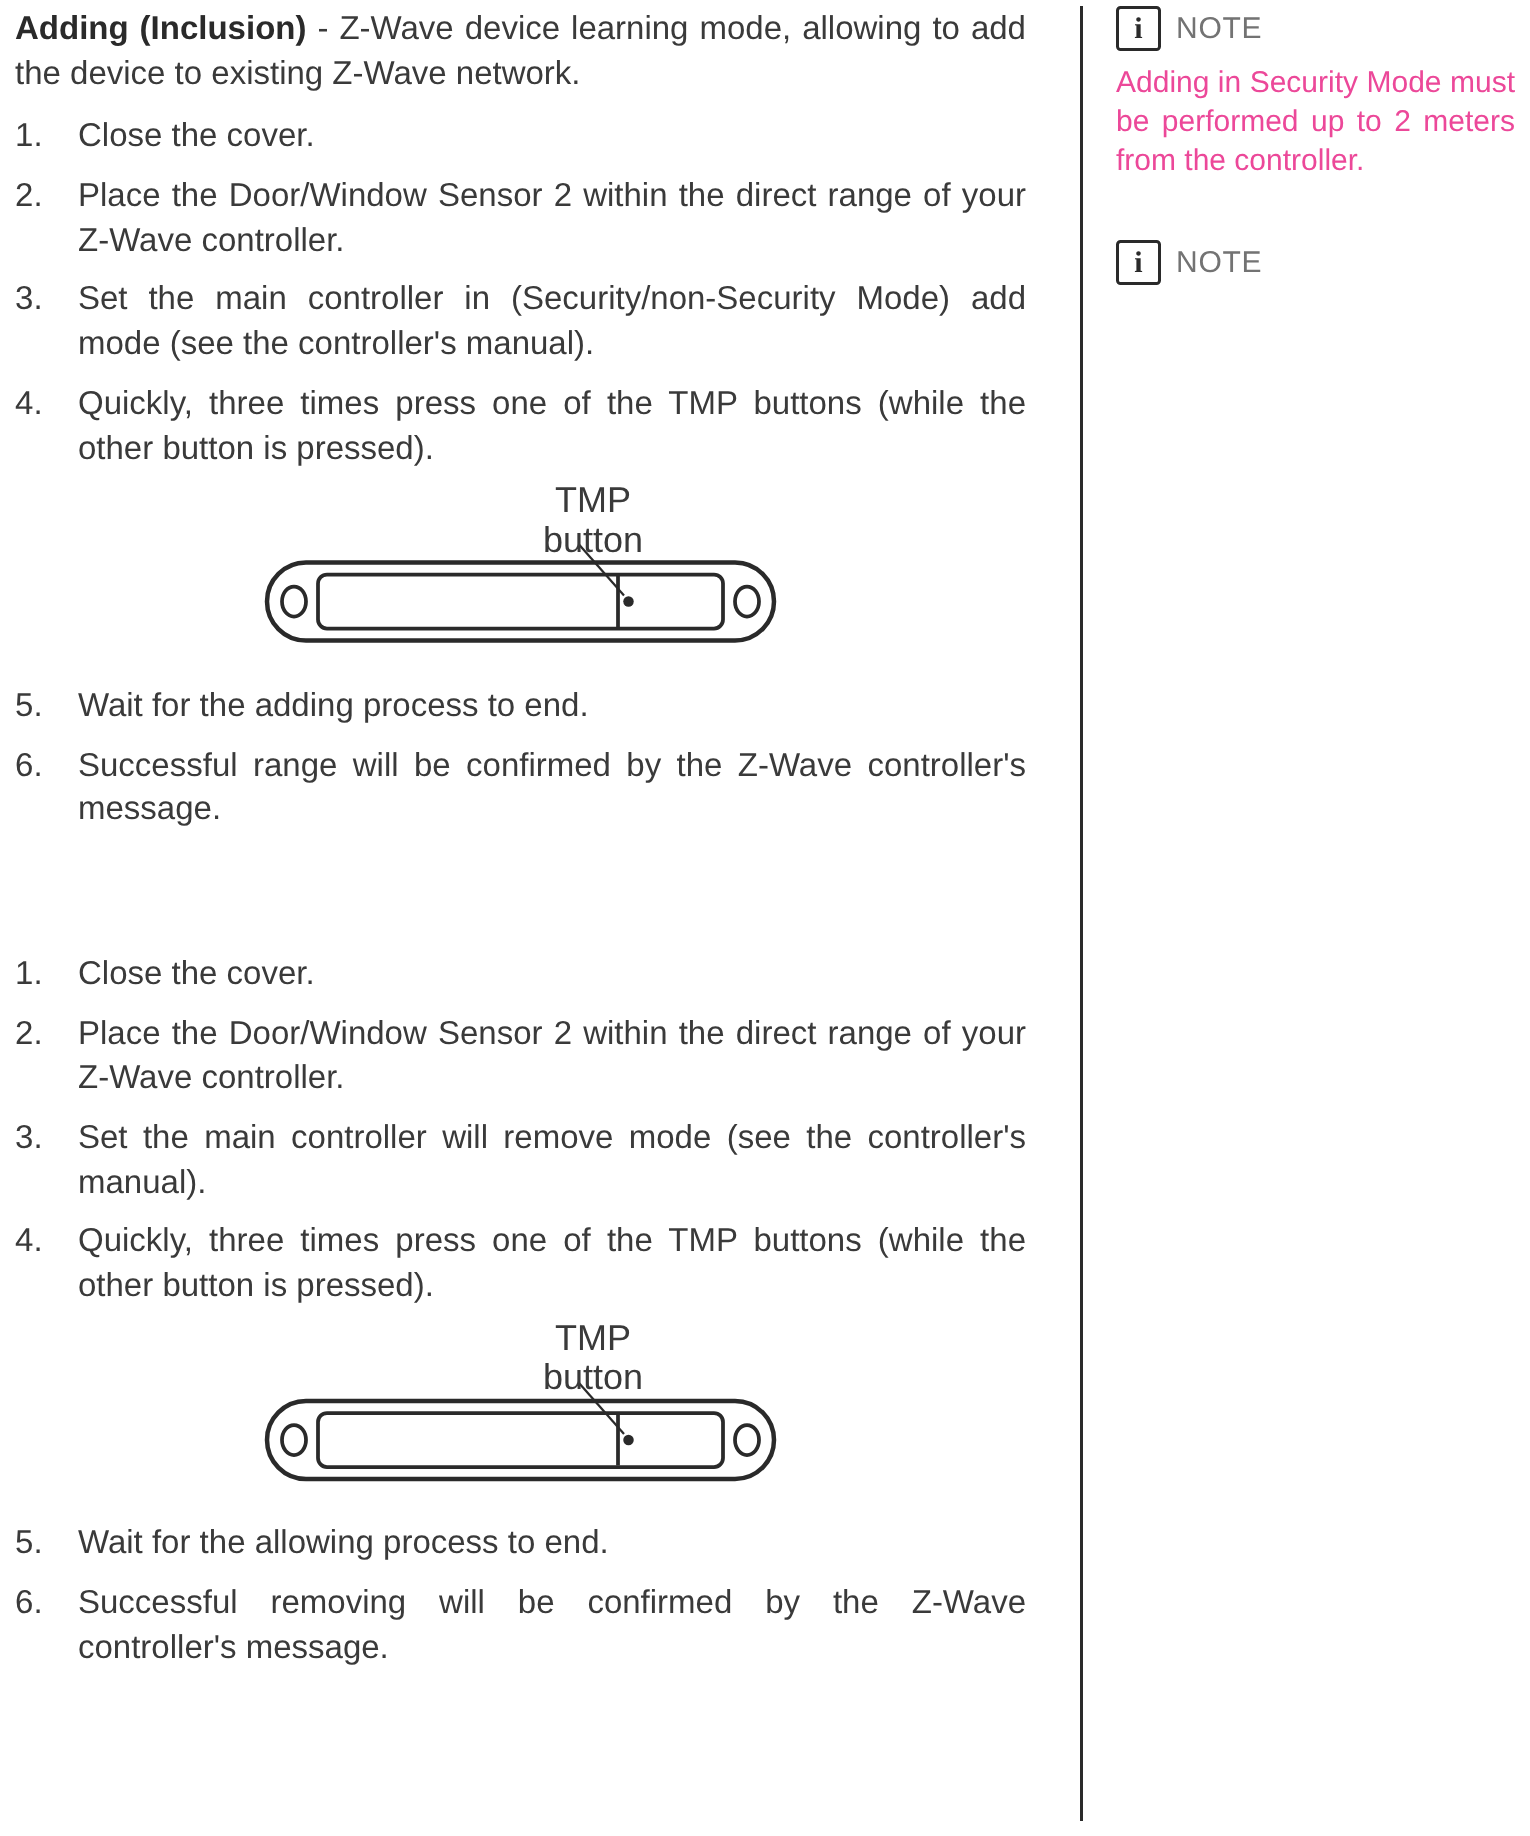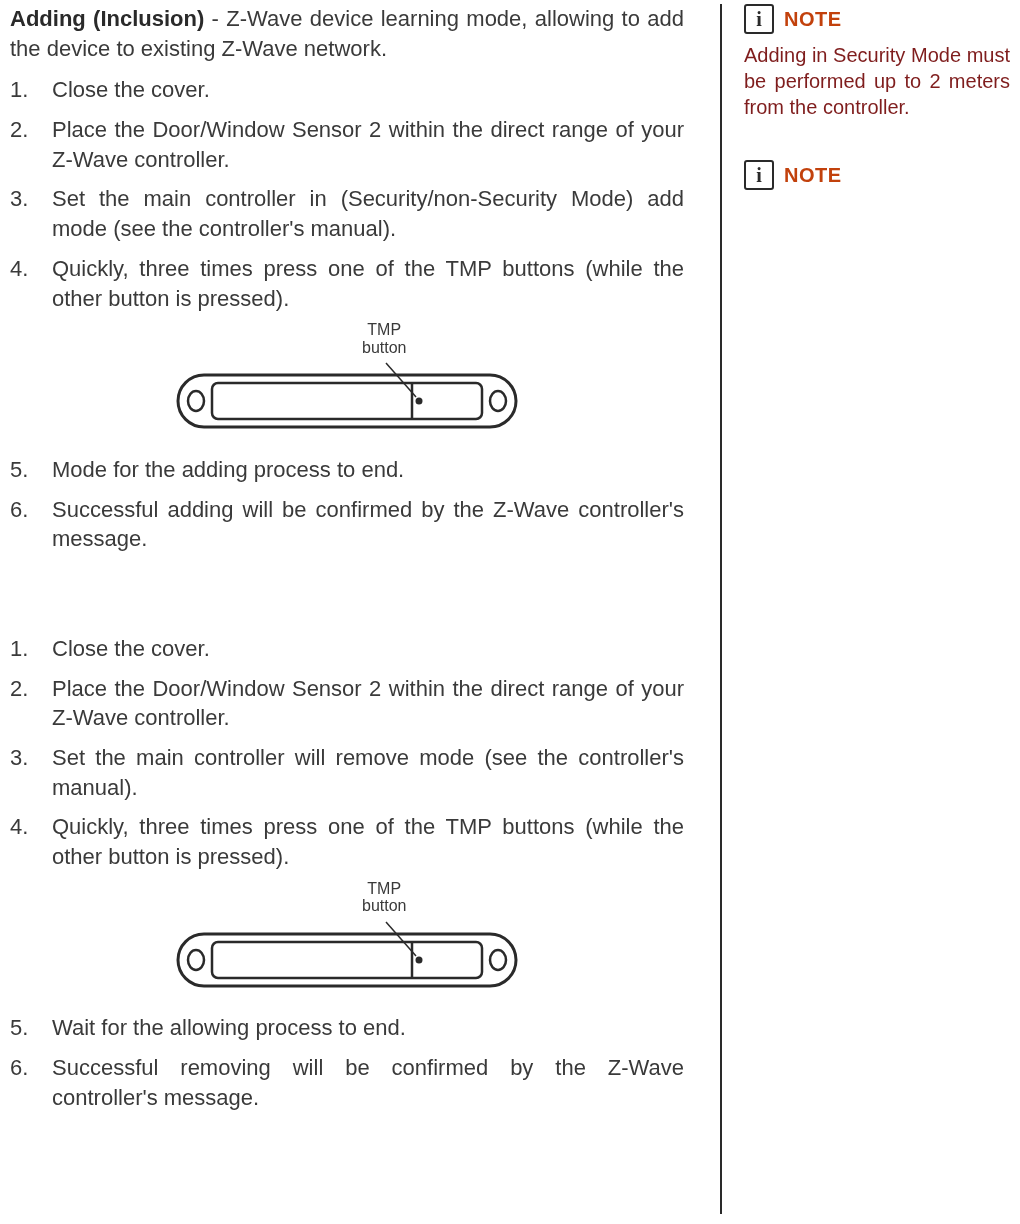--- a/index.html
+++ b/index.html
@@ -48,21 +48,21 @@
     position: absolute;
     left: 0;
     top: 0;
   }
   .diagram {
     width: 350px;
     margin: 6px auto 14px auto;
     position: relative;
   }
   .diag-label {
-    font-size: 16px;
+    font-size: 24px;
     line-height: 1.1;
     text-align: center;
     position: absolute;
     top: -2px;
     left: 190px;
   }
   .section-gap {
     height: 70px;
   }
   .note-box {
@@ -79,30 +79,30 @@
     display: flex;
     align-items: center;
     justify-content: center;
     font-family: Georgia, serif;
     font-weight: 700;
     font-size: 20px;
     line-height: 1;
     color: #2a2a2a;
   }
   .note-title {
-    font-weight: 700;
+    font-weight: 400;
     font-size: 20px;
     letter-spacing: 0.5px;
-    color: #c2410c;
+    color: #737373;
   }
   .note-body {
     font-size: 20px;
     line-height: 1.3;
     text-align: justify;
-    color: #7f1d1d;
+    color: #ec4899;
     margin-bottom: 40px;
   }
 </style>
 </head>
 <body>
 
 <div class="main">
 
   <p class="intro">
     <b>Adding (Inclusion)</b><span> - Z-Wave device learning mode, allowing to add the device to existing Z-Wave network.</span>
@@ -124,22 +124,22 @@
       <rect x="40" y="60" width="270" height="36" rx="6" ry="6" fill="#fff" stroke="#2a2a2a" stroke-width="2.5"></rect>
       <ellipse cx="24" cy="78" rx="8" ry="10" fill="#fff" stroke="#2a2a2a" stroke-width="2.5"></ellipse>
       <ellipse cx="326" cy="78" rx="8" ry="10" fill="#fff" stroke="#2a2a2a" stroke-width="2.5"></ellipse>
       <line x1="240" y1="61" x2="240" y2="95" stroke="#2a2a2a" stroke-width="2.5"></line>
       <circle cx="247" cy="78" r="3.5" fill="#2a2a2a"></circle>
       <line x1="214" y1="40" x2="244" y2="74" stroke="#2a2a2a" stroke-width="1.5"></line>
     </svg>
   </div>
 
   <ol start="5" style="counter-reset: item 4;">
-    <li>Mode for the adding process to end.</li>
-    <li>Successful adding will be confirmed by the Z-Wave controller's message.</li>
+    <li>Wait for the adding process to end.</li>
+    <li>Successful range will be confirmed by the Z-Wave controller's message.</li>
   </ol>
 
   <div class="section-gap"></div>
 
   <ol>
     <li>Close the cover.</li>
     <li>Place the Door/Window Sensor 2 within the direct range of your Z-Wave controller.</li>
     <li>Set the main controller will remove mode (see the controller's manual).</li>
     <li>Quickly, three times press one of the TMP buttons (while the other button is pressed).</li>
   </ol>

